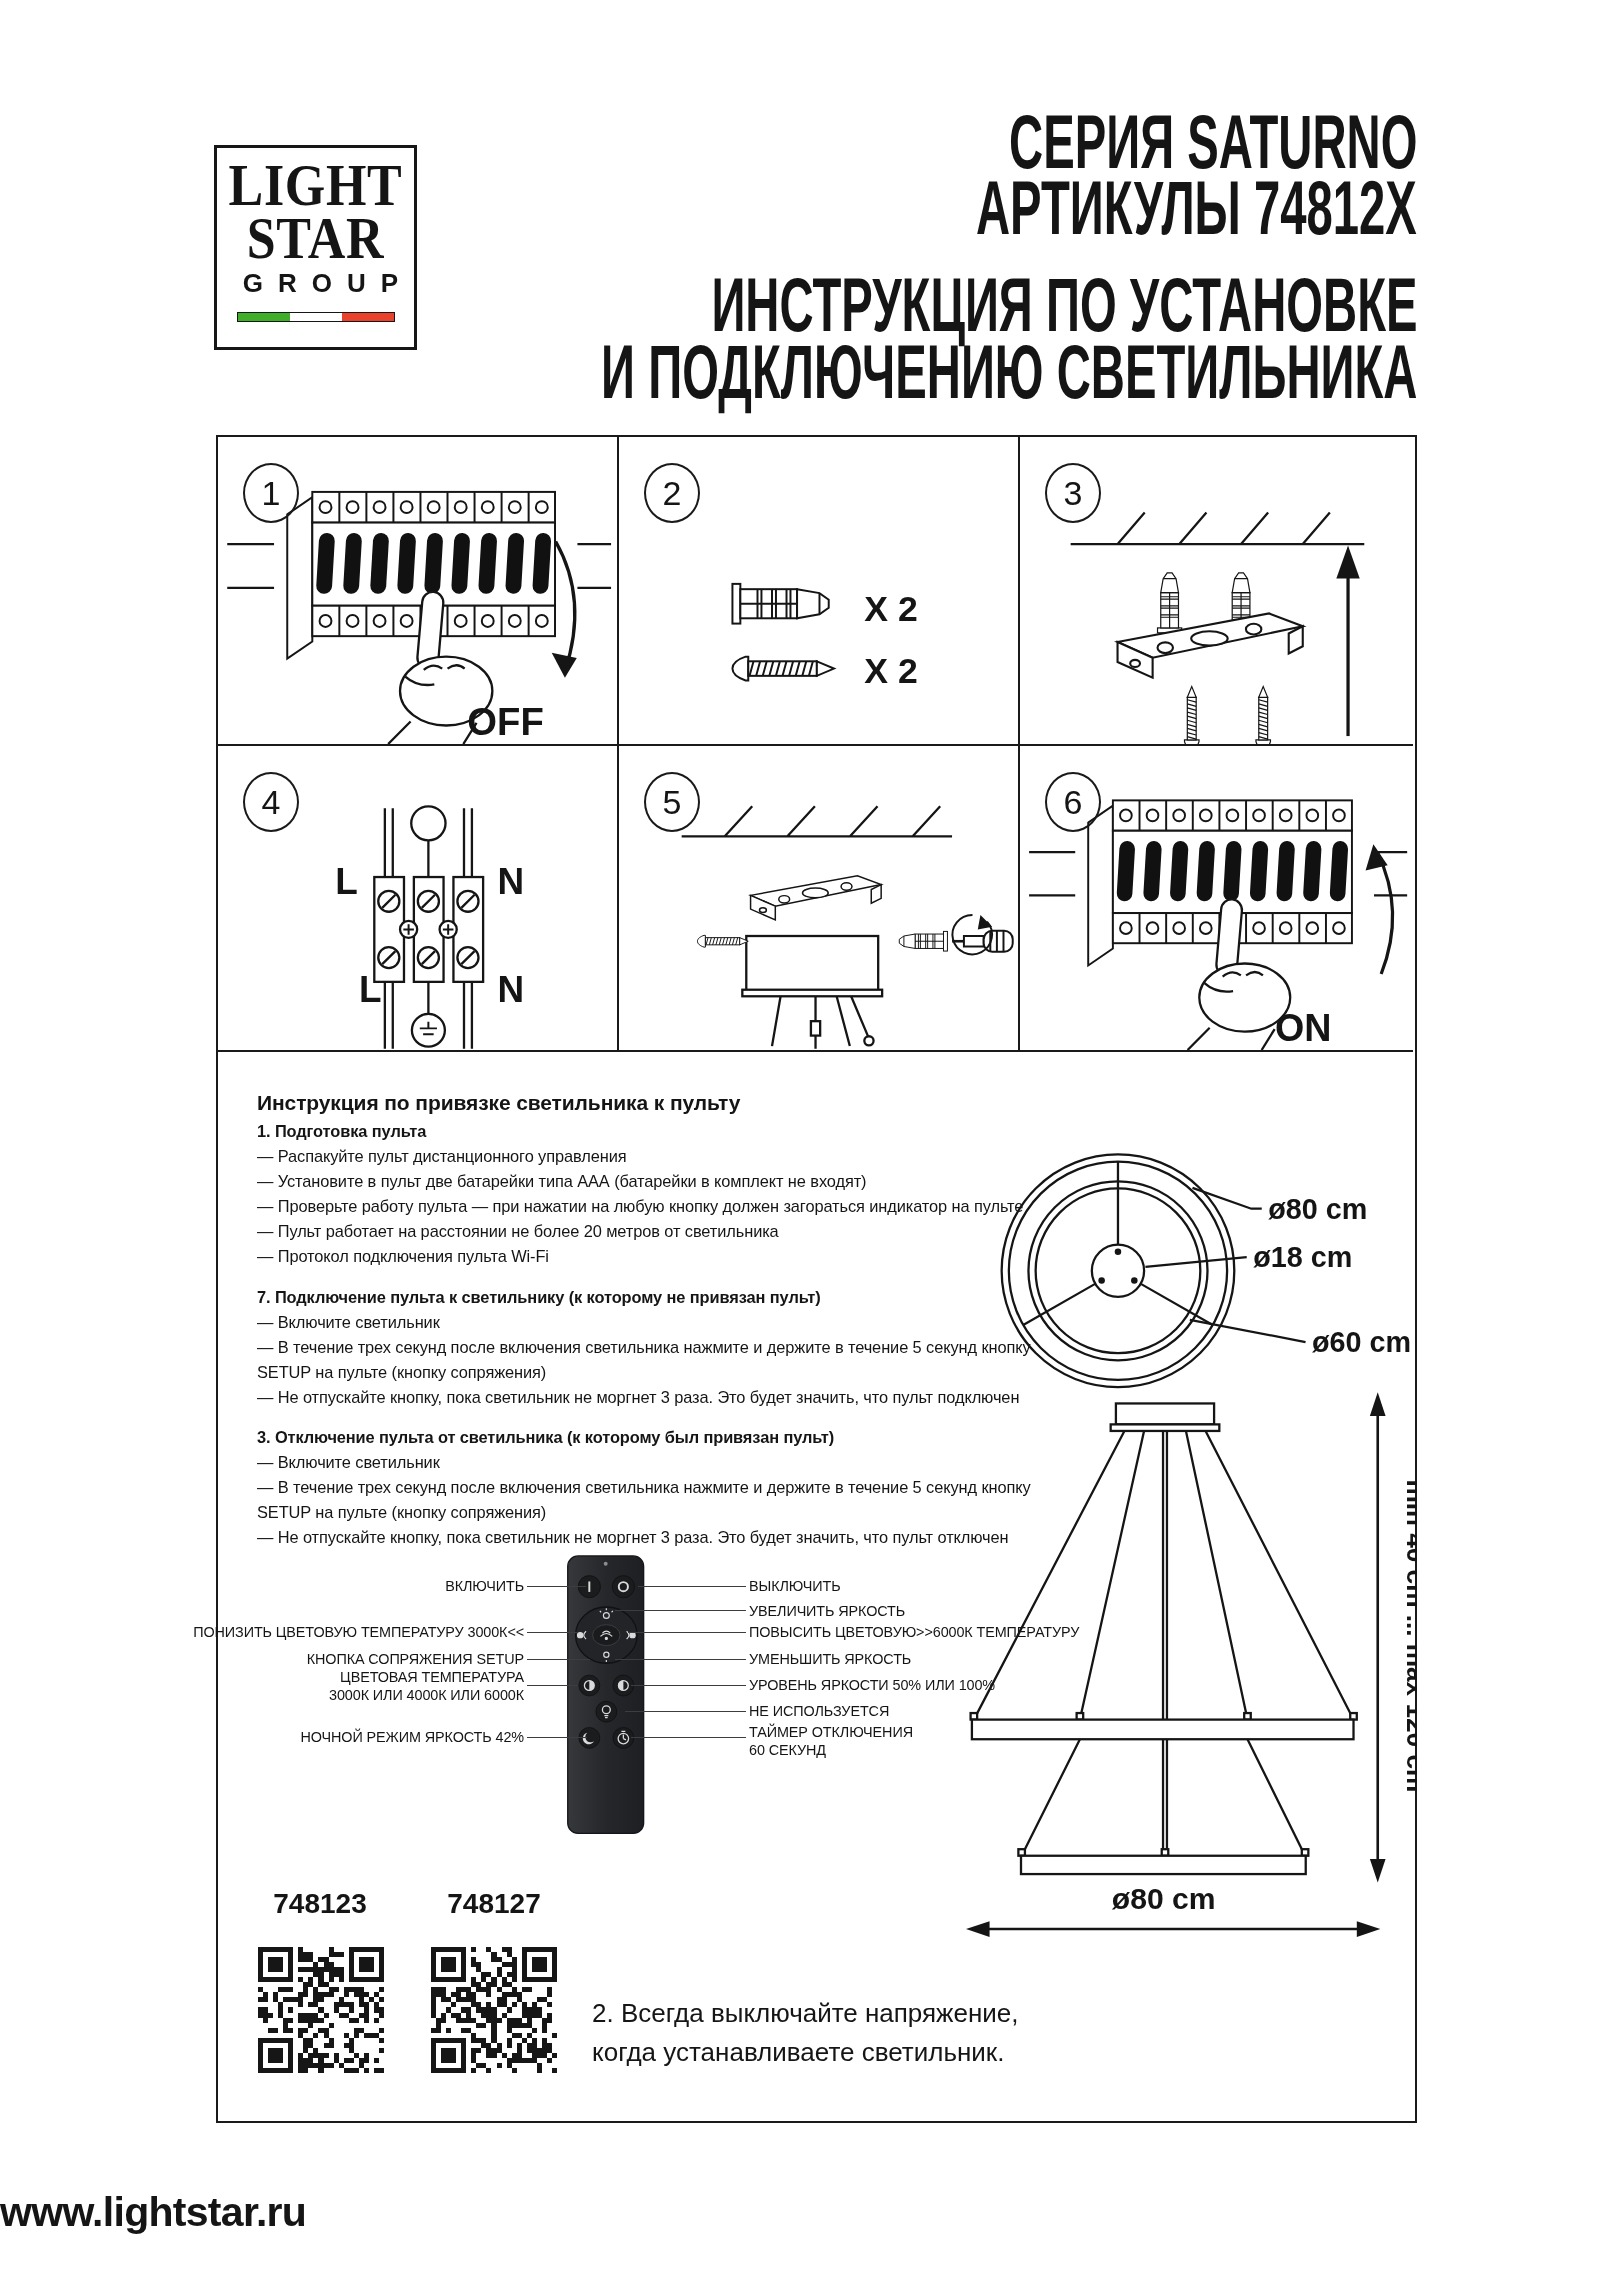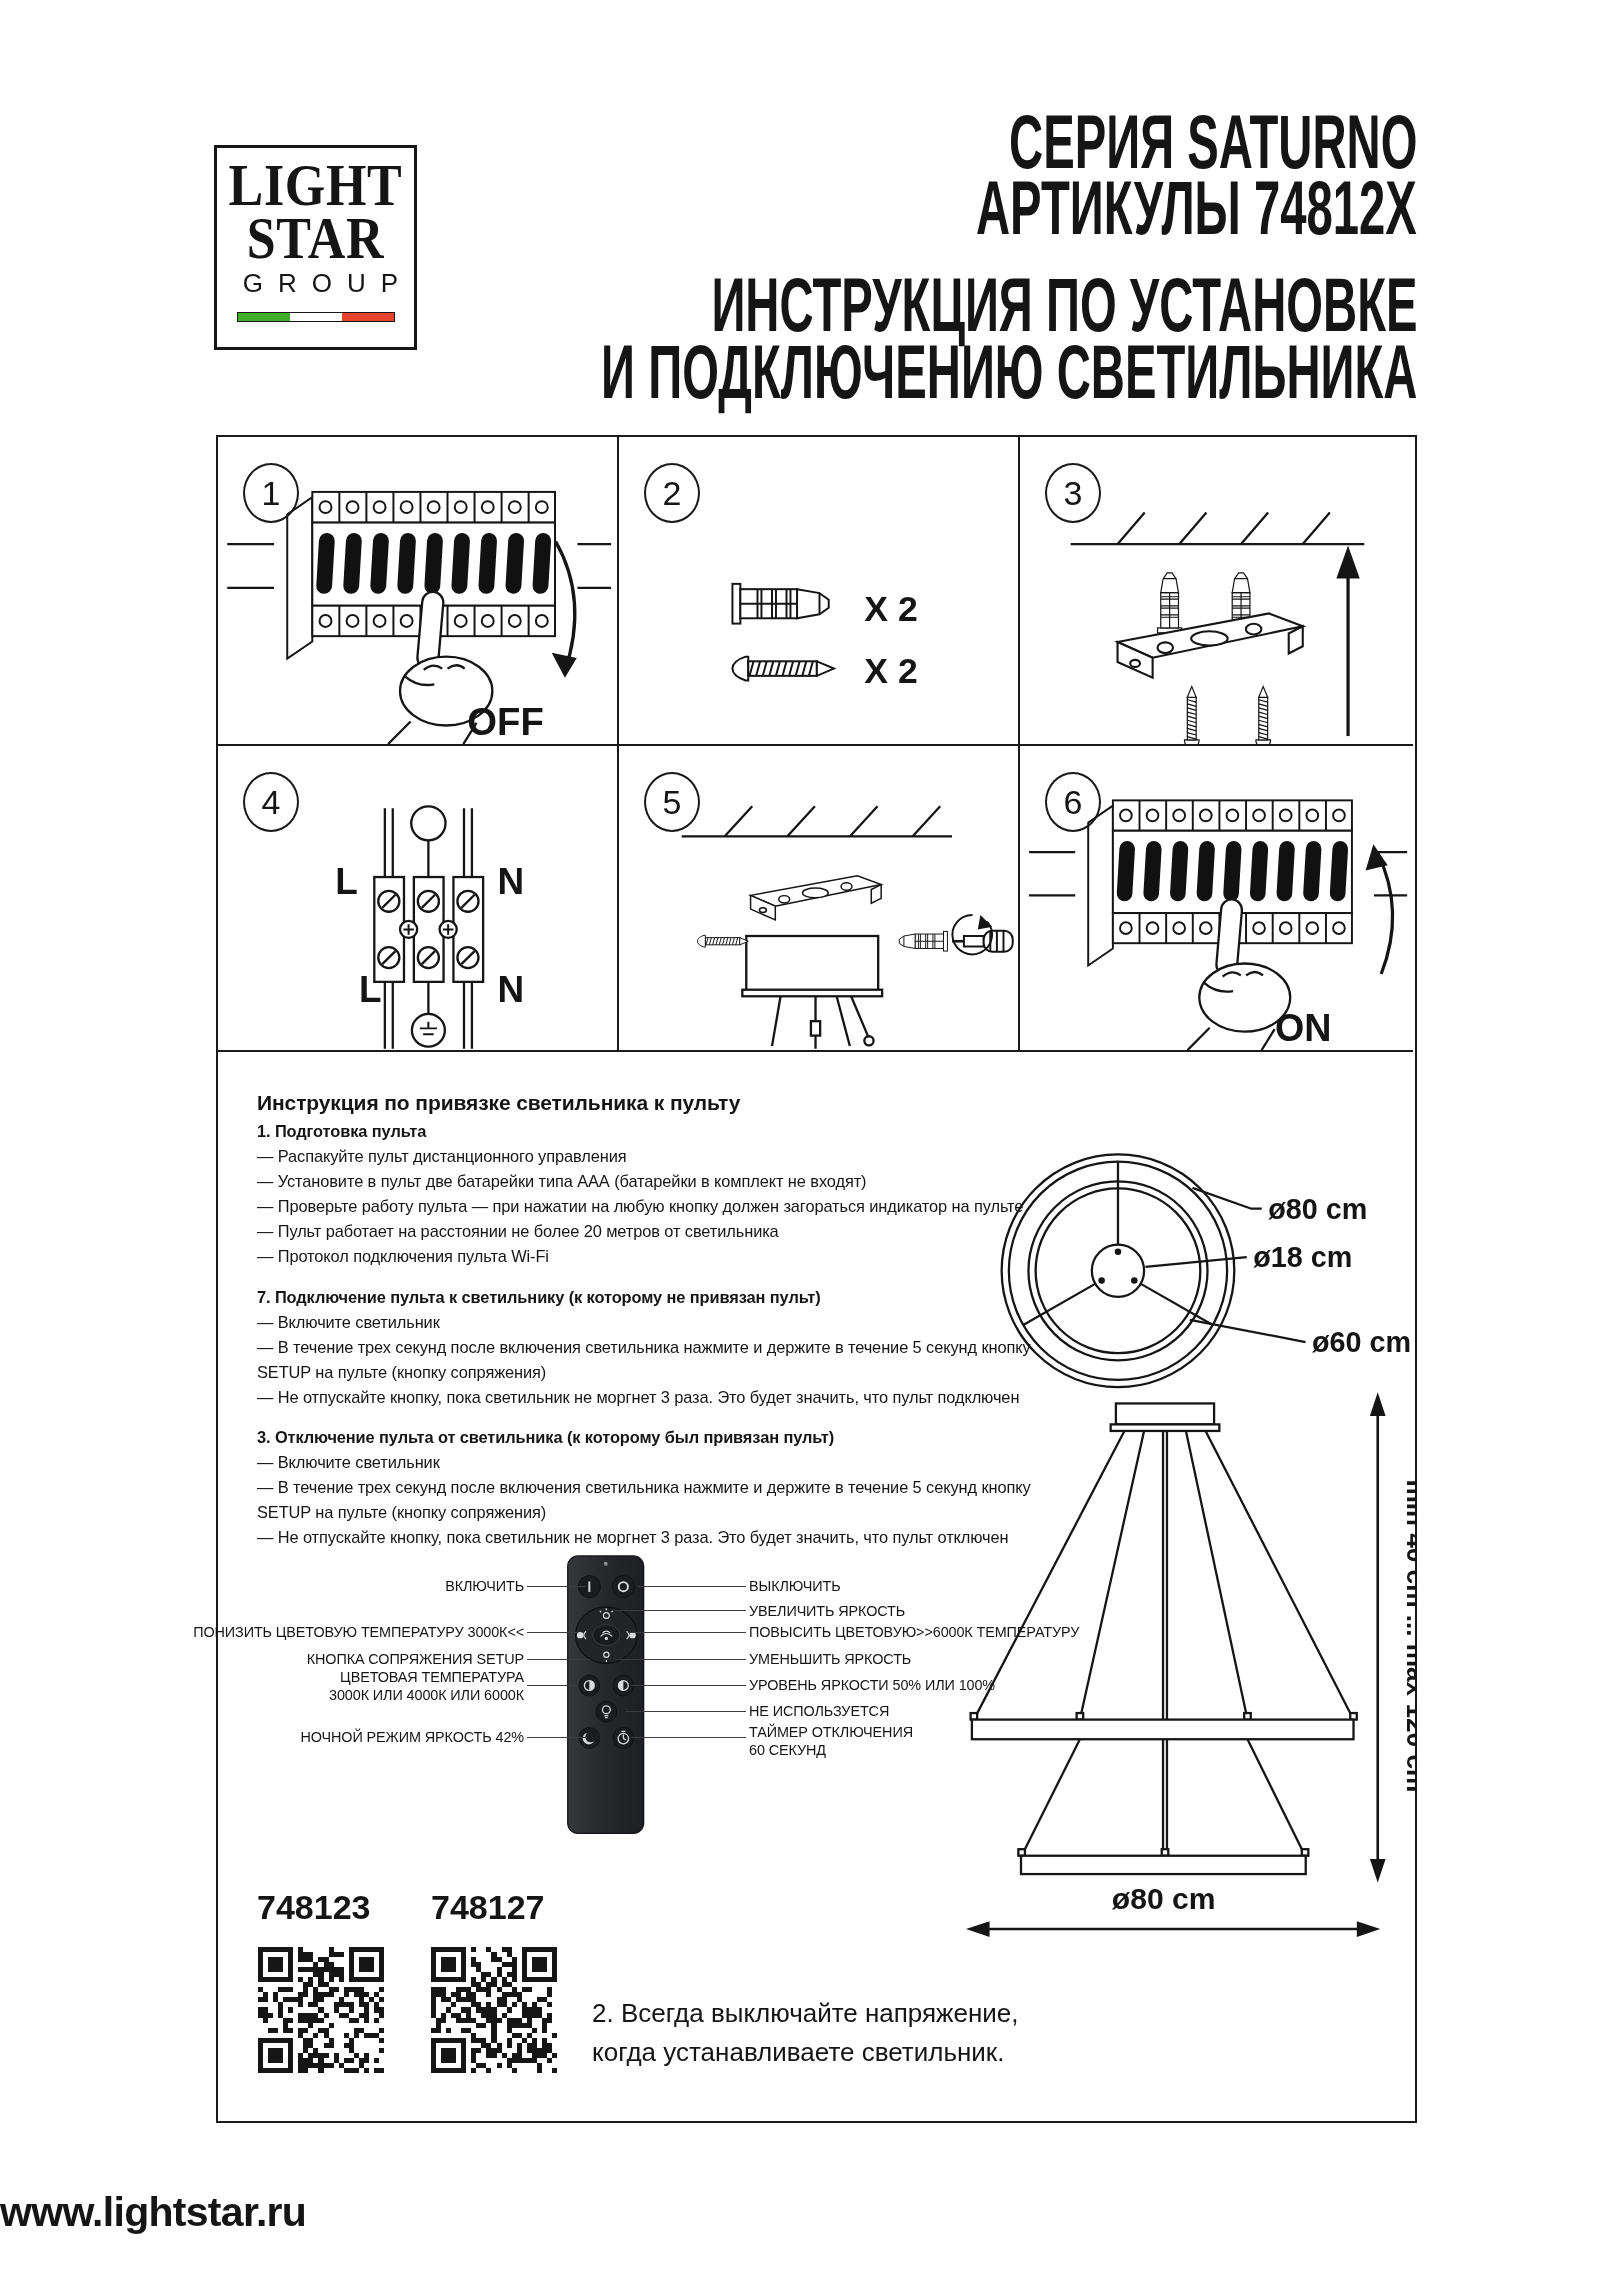--- a/index.html
+++ b/index.html
@@ -6,21 +6,21 @@
   .page{position:relative;width:1623px;height:2295px;background:#ffffff;
         font-family:"Liberation Sans",sans-serif;color:#151515;overflow:hidden}
   .abs{position:absolute}
 
   
   .logo-box{left:214px;top:145px;width:203px;height:205px;border:3.3px solid #161616;box-sizing:border-box}
   .logo-words{margin-top:10.5px;font-family:"Liberation Serif",serif;font-weight:700;
               font-size:52px;line-height:47px;text-align:center;letter-spacing:0.7px;
               transform:scaleY(1.12);transform-origin:top center}
   .logo-group{position:absolute;left:11px;right:0;top:120px;text-align:center;font-size:26px;
-              letter-spacing:15px;padding-left:13.7px;font-weight:400}
+              letter-spacing:15px;padding-left:13.7px;font-weight:700}
   .logo-flag{position:absolute;left:50%;bottom:25px;transform:translateX(-50%);
              width:156px;height:8.5px;border:1.3px solid #161616;display:flex}
   .logo-flag span{flex:1 1 0}
 
   .hdr-line{position:absolute;right:206px;font-weight:700;white-space:nowrap;font-size:63px;
             transform:scale(0.75,1.22);transform-origin:right top;letter-spacing:0}
   .hl1{top:97px}.hl2{top:163px}.hl3{top:260px}.hl4{top:327px}
 
   
   .grid{left:216px;top:435px;width:1201px;height:1688px;border:2.6px solid #1a1a1a;box-sizing:border-box}
@@ -43,21 +43,21 @@
 
   
   .rlabel{position:absolute;font-size:14.4px;line-height:17.7px;white-space:pre-line;letter-spacing:-0.1px}
   .rl{text-align:right;right:1099px}
   .rr{left:749px}
   .l1{top:1578px}.l2{top:1624px}.l3{top:1651px}.l4{top:1669px}.l5{top:1729px}
   .r1{top:1578px}.r2{top:1603px}.r3{top:1624px}.r4{top:1651px}.r5{top:1677px}.r6{top:1703px}.r7{top:1724px}
   .conn{position:absolute;height:1.3px;background:#3d3d3d}
 
   
-  .article{position:absolute;width:126px;font-size:34px;font-weight:700;top:1888px}
+  .article{position:absolute;width:126px;text-align:center;font-size:28px;font-weight:700;top:1888px}
   .a1{left:257px}.a2{left:431px}
   .qr{position:absolute;top:1947px;width:126px;height:126px}
   .q1{left:258px}.q2{left:431px}
   .notes{left:592px;top:1955px;width:445px;font-size:26px;line-height:39px;white-space:pre-line}
   .site{left:0;top:2189px;width:1623px;text-align:left;font-size:41px;font-weight:700;letter-spacing:-0.7px}
 </style>
 </head>
 <body>
 
 <svg width="0" height="0" style="position:absolute" aria-hidden="true">

